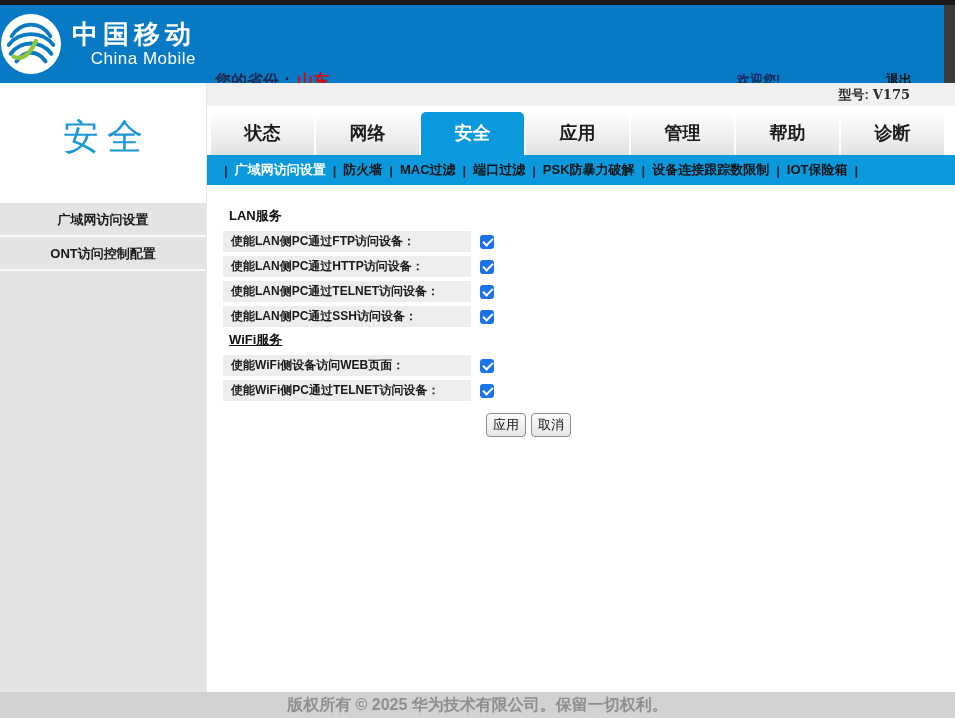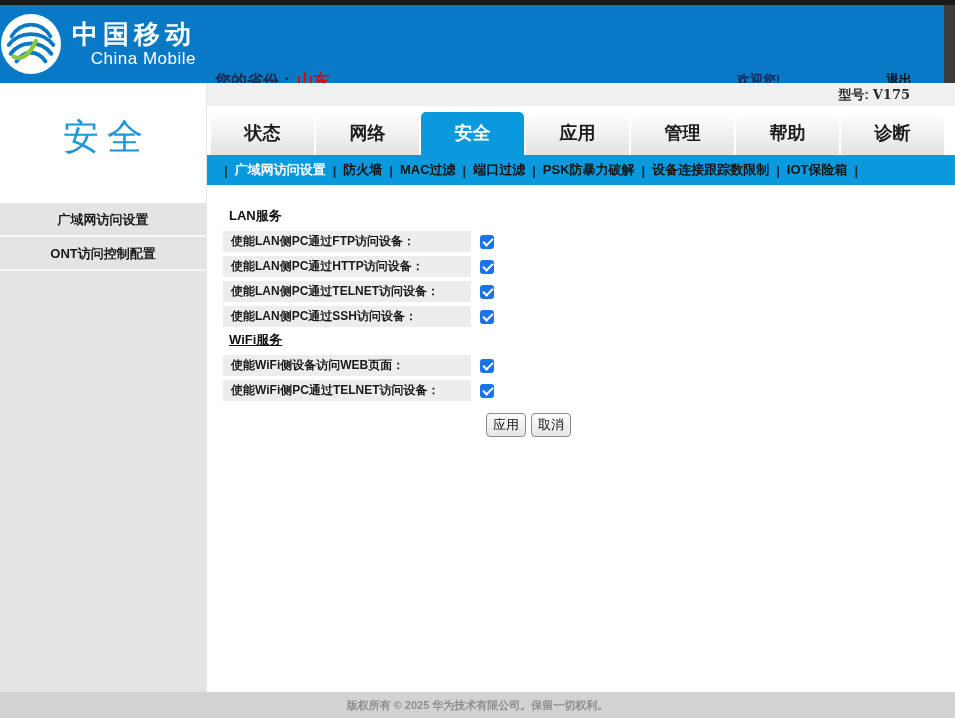--- a/index.html
+++ b/index.html
@@ -50,21 +50,21 @@
   .section-title { margin:22px 0 6px 22px; font-size:13px; font-weight:bold; color:#111; }
   .section-title.wifi { margin-top:4px;text-decoration:underline; }
   .svc-row { display:flex; align-items:center; margin:0 0 4px 16px; height:21px; }
   .svc-label { width:248px; height:21px; line-height:21px; padding-left:8px; background:#ededed; font-size:12px; font-weight:bold; color:#1a1a1a; }
   .checkbox { width:14px; height:14px; margin-left:9px; background:#1a73e8; border-radius:3px; position:relative; cursor:pointer; flex:0 0 auto; }
   .checkbox::after { content:""; position:absolute; left:4.5px; top:1.5px; width:4px; height:8px; border:solid #fff; border-width:0 2px 2px 0; transform:rotate(45deg); }
   .btn-row { margin:12px 0 0 279px; display:flex; gap:5px; }
   .btn { font-family:"Liberation Sans",sans-serif; font-size:13px; color:#111; padding:2px 6px; background:linear-gradient(#fcfcfc,#e6e6e6); border:1px solid #8c8c8c; border-radius:4px; cursor:pointer; }
 
   
-  .footer { position:absolute; left:0; top:692px; width:955px; height:26px; background:#d2d2d2; text-align:center; line-height:26px; font-size:11px; font-weight:bold; color:#8e8e8e; }
+  .footer { position:absolute; left:0; top:692px; width:955px; height:26px; background:#d2d2d2; text-align:center; line-height:26px; font-size:16px; font-weight:bold; color:#8e8e8e; }
 </style>
 </head>
 <body>
 
 <div class="screen">
 
   <div class="top-strip"></div>
 
   <div class="header">
     <div class="logo-wrap">

